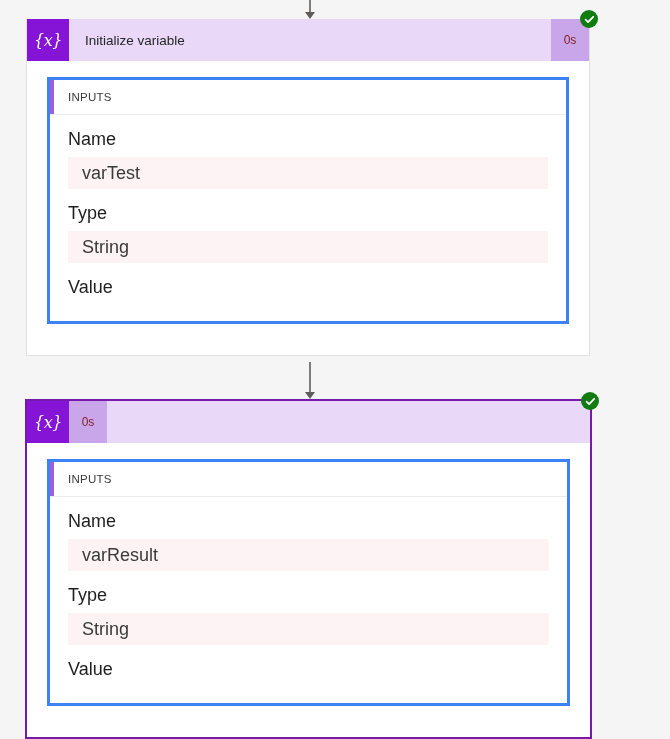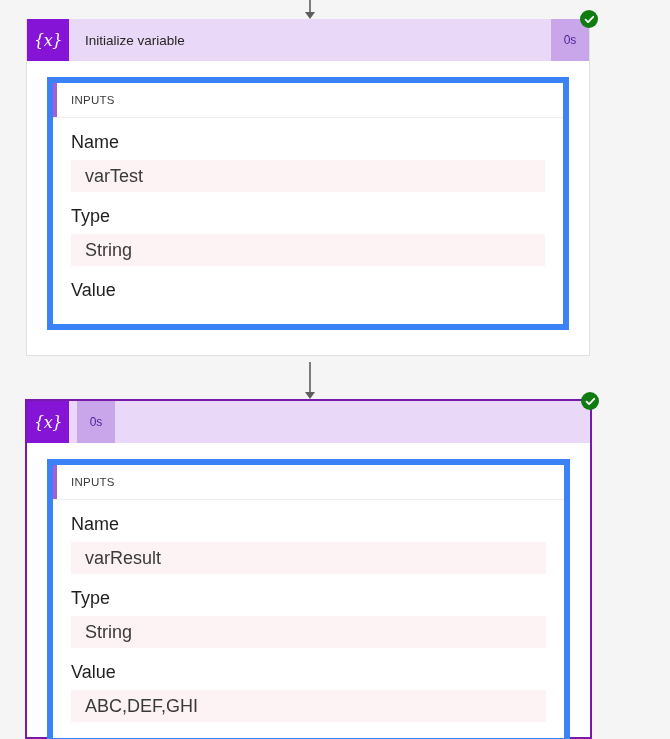--- a/index.html
+++ b/index.html
@@ -81,22 +81,21 @@
   }
 
   .card-duration {
     width: 38px;
     min-width: 38px;
     background: #c9a6ea;
     display: flex;
     align-items: center;
     justify-content: center;
     font-size: 12px;
-    color: #4c1d95;
-    margin-left: 8px;
+    color: #7f1d1d;
   }
 
   .status-badge {
     position: absolute;
     top: -9px;
     right: -9px;
     width: 18px;
     height: 18px;
     border-radius: 50%;
     background: #107c10;
@@ -107,21 +106,21 @@
   }
   .status-badge svg { display: block; }
 
   
   .card-body {
     padding: 16px 20px 18px 20px;
     box-sizing: border-box;
   }
 
   .inputs-panel {
-    border: 6px solid #3b82f6;
+    border: 3px solid #3b82f6;
     background: #ffffff;
     box-sizing: border-box;
   }
 
   .inputs-header {
     position: relative;
     height: 35px;
     display: flex;
     align-items: center;
     border-bottom: 1px solid #ececec;
@@ -249,21 +248,20 @@
             <div class="field-value">varResult</div>
           </div>
 
           <div class="field">
             <div class="field-label">Type</div>
             <div class="field-value">String</div>
           </div>
 
           <div class="field">
             <div class="field-label">Value</div>
-            <div class="field-value">ABC,DEF,GHI</div>
           </div>
 
         </div>
       </div>
     </div>
   </div>
 
 </div>
 
 </body></html>

